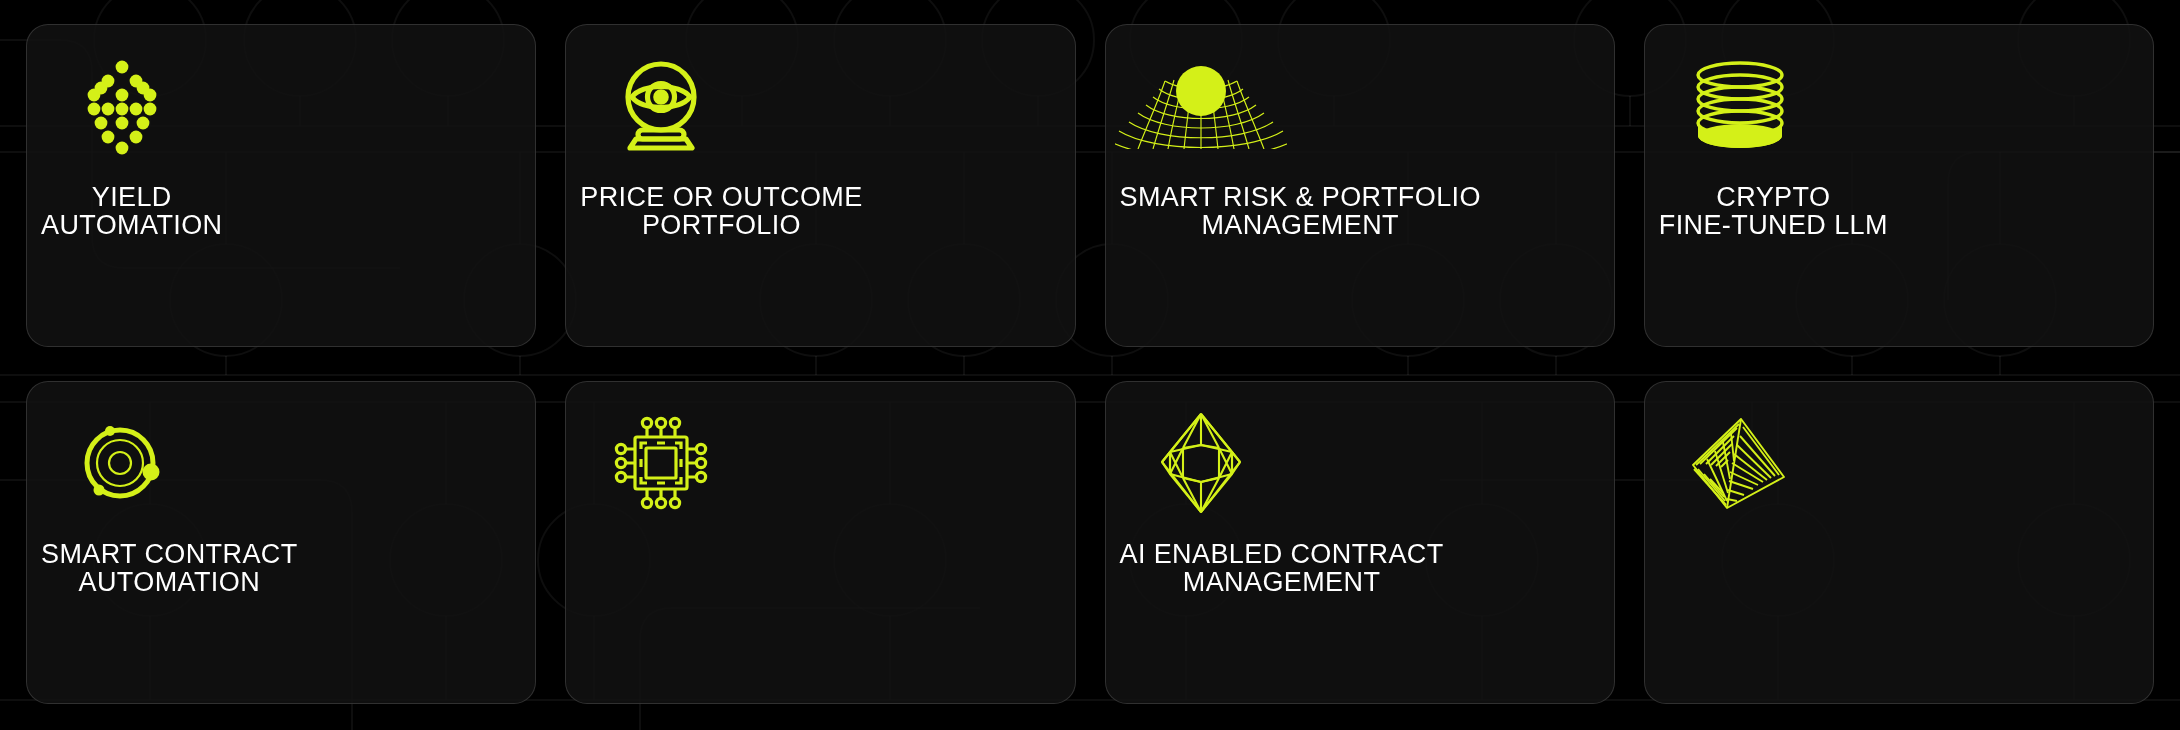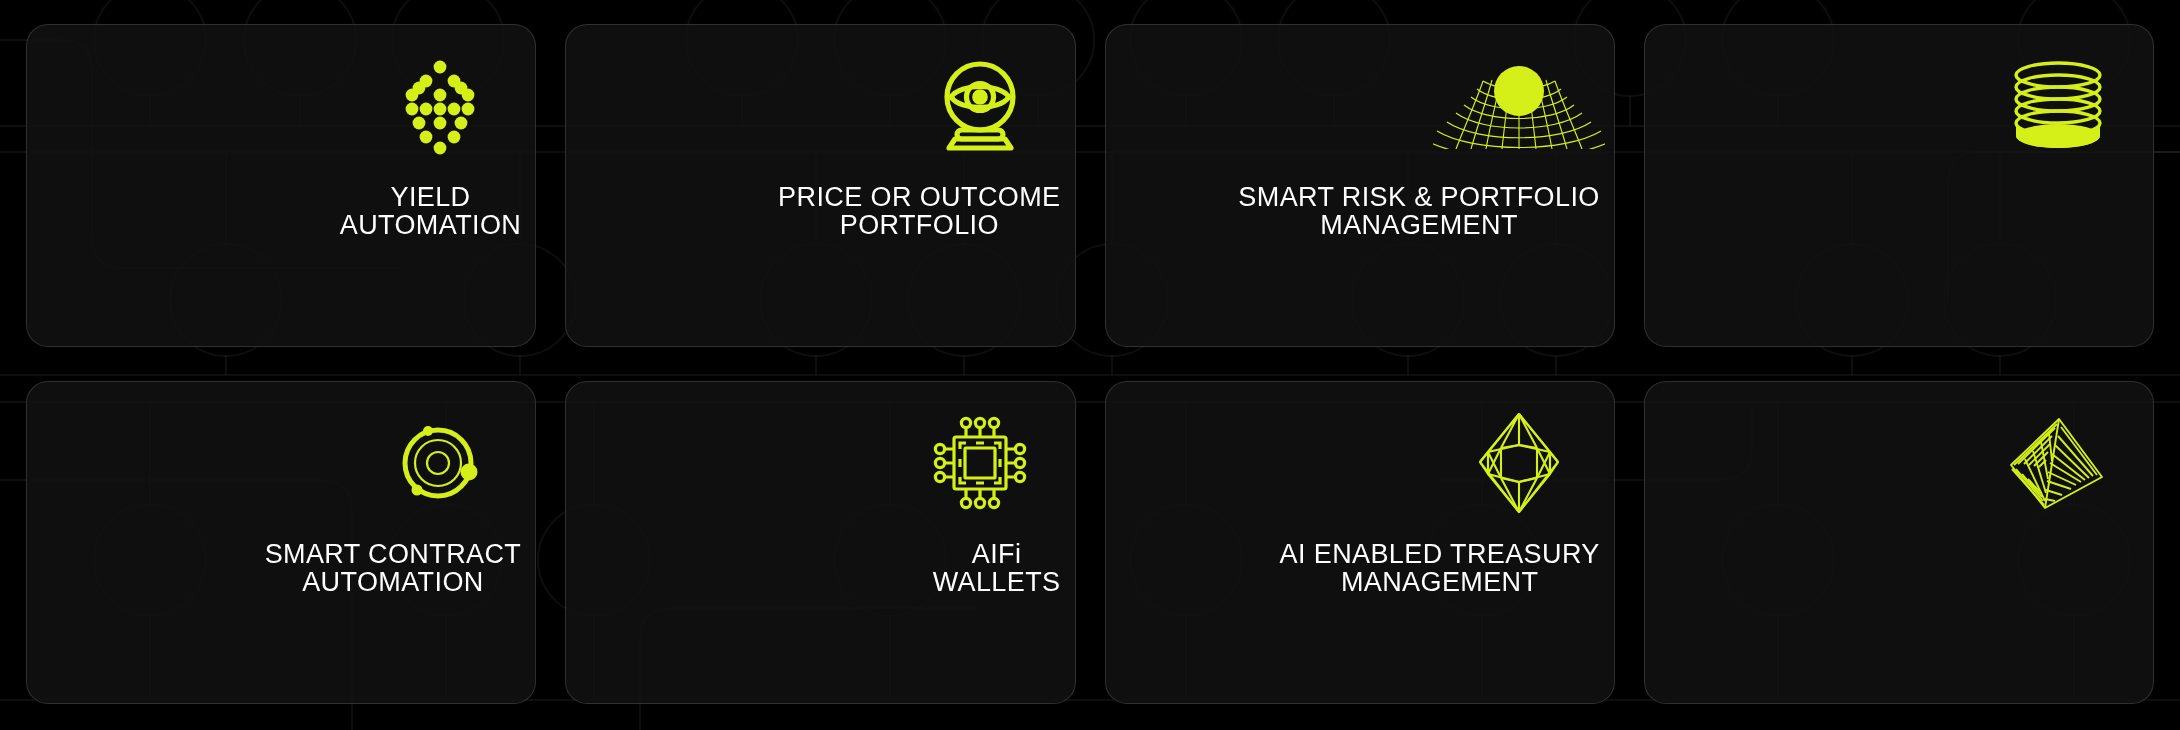--- a/index.html
+++ b/index.html
@@ -24,21 +24,21 @@
     row-gap:34px;
     padding:24px 26px 26px 26px;
   }
   .card {
     position:relative;
     background:rgba(18,18,18,0.86);
     border:1px solid rgba(255,255,255,0.14);
     border-radius:22px;
     display:flex;
     flex-direction:column;
-    align-items:flex-end;
+    align-items:flex-start;
     padding-top:26px;
   }
   .card-icon {
     width:190px; height:110px;
     display:flex; align-items:center; justify-content:center;
     flex:none;
   }
   .card-icon svg { display:block; overflow:visible; }
   .card-title {
     margin-top:22px;
@@ -212,20 +212,22 @@
             <ellipse cx="48" cy="15" rx="42" ry="12"></ellipse>
             <ellipse cx="48" cy="27" rx="42" ry="12"></ellipse>
             <ellipse cx="48" cy="39" rx="42" ry="12"></ellipse>
             <ellipse cx="48" cy="51" rx="42" ry="12"></ellipse>
             <ellipse cx="48" cy="63" rx="42" ry="12"></ellipse>
           </g>
           <path d="M6 63 A42 12 0 0 0 90 63 L90 76 A42 12 0 0 1 6 76 Z" fill="#D4F018"></path>
           <ellipse cx="48" cy="76" rx="42" ry="12" fill="#D4F018"></ellipse>
         </svg>
       </div>
+      <div class="card-title">CRYPTO
+FINE-TUNED LLM</div>
     </div>
 
     <div class="card">
       <div class="card-icon">
         <svg width="86" height="86" viewBox="0 0 86 86">
           <g fill="none" stroke="#D4F018">
             <circle cx="41" cy="43" r="33" stroke-width="5"></circle>
             <circle cx="41" cy="43" r="23" stroke-width="2.2"></circle>
             <circle cx="41" cy="43" r="11" stroke-width="2.2"></circle>
           </g>
@@ -265,22 +267,20 @@
               <circle cx="10" cy="50" r="4.6"></circle>
               <circle cx="10" cy="64" r="4.6"></circle>
 
             <path d="M76 36 L85 36 M76 50 L85 50 M76 64 L85 64"></path>
             <circle cx="90" cy="36" r="4.6"></circle>
               <circle cx="90" cy="50" r="4.6"></circle>
               <circle cx="90" cy="64" r="4.6"></circle>
           </g>
         </svg>
       </div>
-      <div class="card-title">AIFi
-WALLETS</div>
     </div>
 
     <div class="card">
       <div class="card-icon">
         <svg width="84" height="102" viewBox="0 0 84 102">
           <g fill="none" stroke="#D4F018" stroke-width="2.1" stroke-linejoin="round">
 
             <path d="M42 2 L81 50 L42 100 L3 50 Z"></path>
 
             <path d="M11 40 L42 33 L73 40 L73 62 L42 70 L11 62 Z"></path>
@@ -290,21 +290,21 @@
             <path d="M42 2 L11 40 M42 2 L24 36 M42 2 L42 33 M42 2 L60 36 M42 2 L73 40"></path>
 
             <path d="M42 100 L11 62 M42 100 L24 66 M42 100 L42 70 M42 100 L60 66 M42 100 L73 62"></path>
 
             <path d="M24 36 L24 66 M60 36 L60 66"></path>
             <path d="M11 40 L24 66 M73 40 L60 66 M24 36 L11 62 M60 36 L73 62"></path>
             <path d="M24 36 L42 33 L60 36 M24 66 L42 70 L60 66"></path>
           </g>
         </svg>
       </div>
-      <div class="card-title">AI ENABLED TREASURY
+      <div class="card-title">AI ENABLED CONTRACT
 MANAGEMENT</div>
     </div>
 
     <div class="card">
       <div class="card-icon">
         <svg width="106" height="100" viewBox="0 0 106 100">
           <g fill="none" stroke="#D4F018" stroke-width="1.9" stroke-linejoin="round">
 
             <path d="M54 6 L97 64 L40 95 L6 52 Z"></path>
             <path d="M54 6 L40 95"></path>

